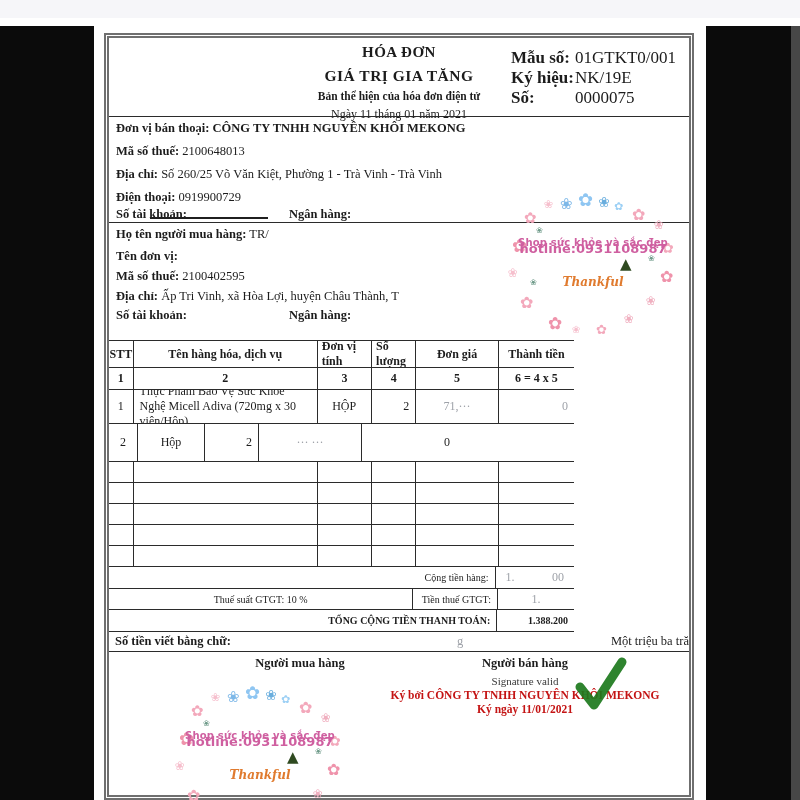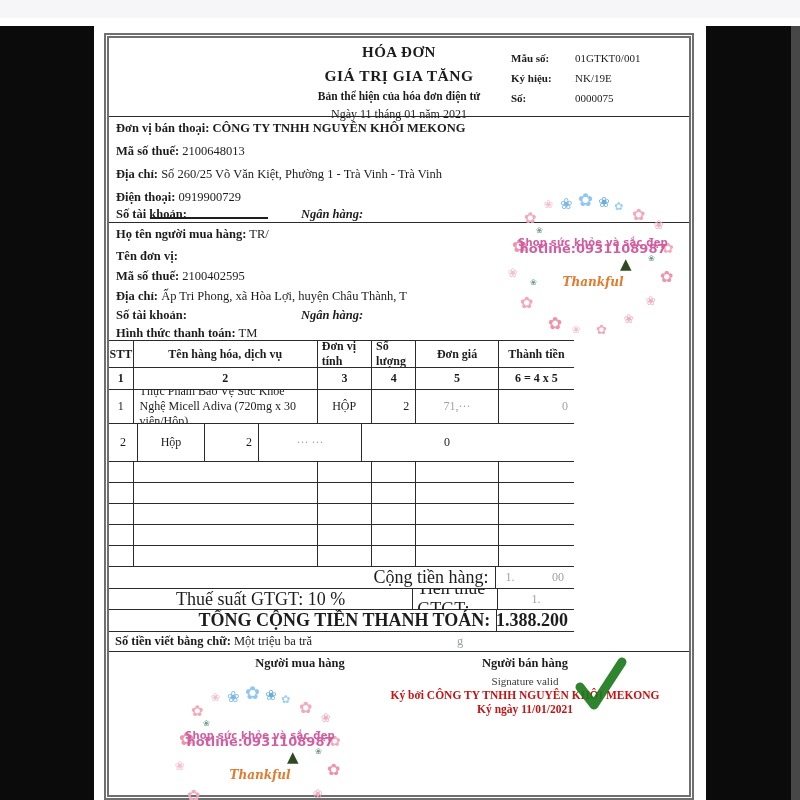--- a/index.html
+++ b/index.html
@@ -13,51 +13,51 @@
   .sheet{position:absolute;left:104px;top:33px;width:590px;height:767px;box-sizing:border-box;
          border:5px double #6f6f6f;background:#fff;}
   .sheet *{box-sizing:border-box;}
 
   
   .titleblock{position:absolute;top:5px;left:80px;width:420px;text-align:center;line-height:1.25;}
   .t1{font-size:15px;font-weight:bold;letter-spacing:.5px;}
   .t2{font-size:15.5px;font-weight:bold;margin-top:4px;letter-spacing:.5px;}
   .t3{font-size:11.5px;font-weight:bold;margin-top:4px;}
   .t4{font-size:12px;margin-top:3px;}
-  .metablock{position:absolute;left:402px;top:10px;width:176px;font-size:11px;line-height:20px;}
+  .metablock{position:absolute;left:402px;top:10px;width:176px;font-size:17px;line-height:20px;}
   .metarow b{display:inline-block;width:64px;font-weight:bold;}
   .hline{position:absolute;left:0;width:580px;border-top:1.5px solid #2b2b2b;}
 
   
   .irow{position:absolute;left:7px;width:566px;height:20px;font-size:12.5px;white-space:nowrap;}
   .irow b{font-weight:bold;}
   .bval{font-weight:bold;}
-  .lbl2{position:absolute;left:185px;font-weight:bold;font-style:italic;}
+  .lbl2{position:absolute;left:173px;font-weight:bold;}
   .blackseg{position:absolute;left:41px;top:179px;width:118px;height:2px;background:#1f1f1f;}
 
   
   .table{position:absolute;left:0;top:302px;width:465px;font-size:12px;}
   .trow{display:flex;border-bottom:1.4px solid #2b2b2b;align-items:center;}
   .trow.head{border-top:1.4px solid #2b2b2b;height:28px;font-weight:bold;}
   .trow.nums{height:22px;font-weight:bold;}
   .cell{height:100%;display:flex;align-items:center;justify-content:center;padding:0 4px;overflow:hidden;}
   .cell+.cell{border-left:1.4px solid #2b2b2b;}
   .c1{width:28px;}.c2{width:233px;}.c3{width:67px;}.c4{width:54px;}.c5{width:103px;}.c6{width:95px;}
   .left-al{justify-content:flex-start;text-align:left;padding-left:6px;line-height:1.25;}
   .right-al{justify-content:flex-end;padding-right:6px;}
   .rem{color:#7d828b;opacity:.75;filter:blur(.4px);white-space:nowrap;}
   .wide485{width:485px;}
   .wide381{width:381px;}
   .wide104{width:104px;}
   .bold{font-weight:bold;}
-  .fs125{font-size:18px;}
+  .fs125{font-size:10px;}
   .subval{justify-content:space-between;padding:0 10px;}
 
   .churow{position:absolute;left:0;top:594px;width:580px;height:20px;border-bottom:1.4px solid #2b2b2b;
-          font-size:12.5px;display:flex;align-items:center;padding-left:6px;}
+          font-size:12.5px;display:flex;align-items:center;padding-left:6px;justify-content:space-between;}
   .chug{position:absolute;left:348px;top:2px;}
 
   
   .sig{position:absolute;text-align:center;}
   .sig-buyer{top:618px;left:61px;width:260px;}
   .sig-seller{top:618px;left:266px;width:300px;}
   .sigtitle{font-size:12.5px;font-weight:bold;}
   .sigvalid{font-size:11px;color:#3a3a3a;margin-top:4px;}
   .sigred{font-size:11.5px;font-weight:bold;margin-top:2px;white-space:nowrap;}
   .check{position:absolute;left:462px;top:616px;}
@@ -126,29 +126,25 @@
     <div class="irow" style="top:189px">
       <b>Họ tên người mua hàng:</b>
       <span>TR/</span>
     </div>
     <div class="irow" style="top:231px">
       <b>Mã số thuế:</b>
       <span>2100402595</span>
     </div>
     <div class="irow" style="top:251px">
       <b>Địa chỉ:</b>
-      <span>Ấp Tri Phong, xã Hòa Lợi, huyện Châu Thành, T</span>
+      <span>Ấp Tri Vinh, xã Hòa Lợi, huyện Châu Thành, T</span>
     </div>
     <div class="irow" style="top:270px">
       <b>Số tài khoản:</b>
       <span class="lbl2">Ngân hàng:</span>
-    </div>
-    <div class="irow" style="top:288px">
-      <b>Hình thức thanh toán:</b>
-      <span>TM</span>
     </div>
 
     <div class="table">
       <div class="trow head">
         <div class="cell c1">STT</div>
         <div class="cell c2">Tên hàng hóa, dịch vụ</div>
         <div class="cell c3">Đơn vị tính</div>
         <div class="cell c4">Số lượng</div>
         <div class="cell c5">Đơn giá</div>
         <div class="cell c6">Thành tiền</div>

